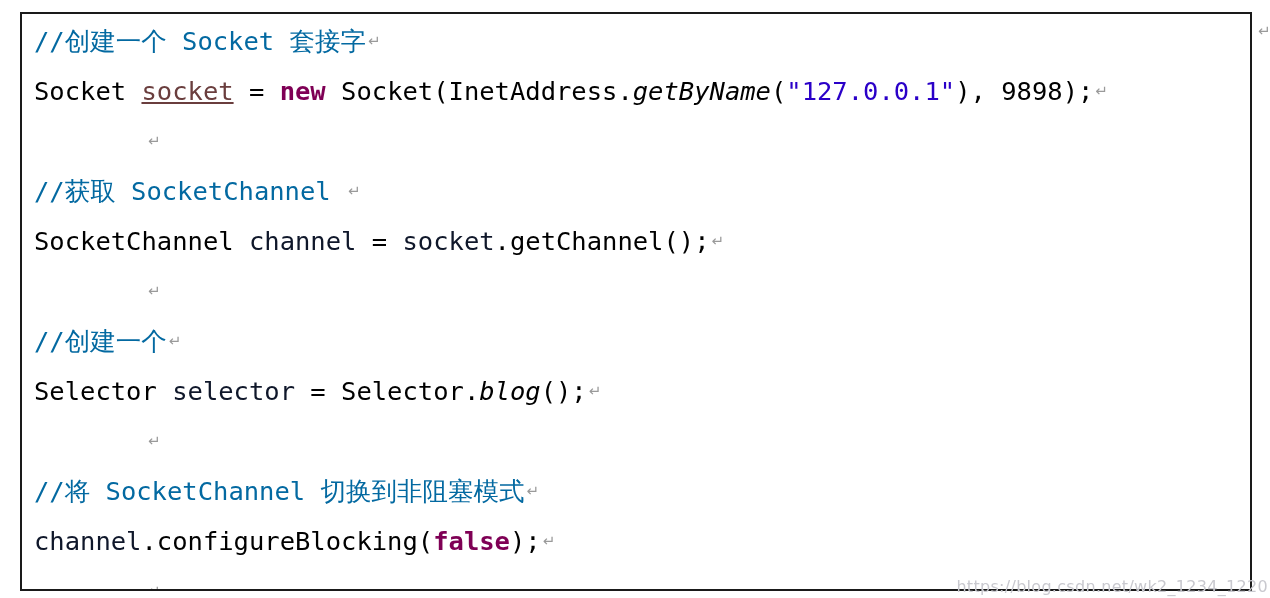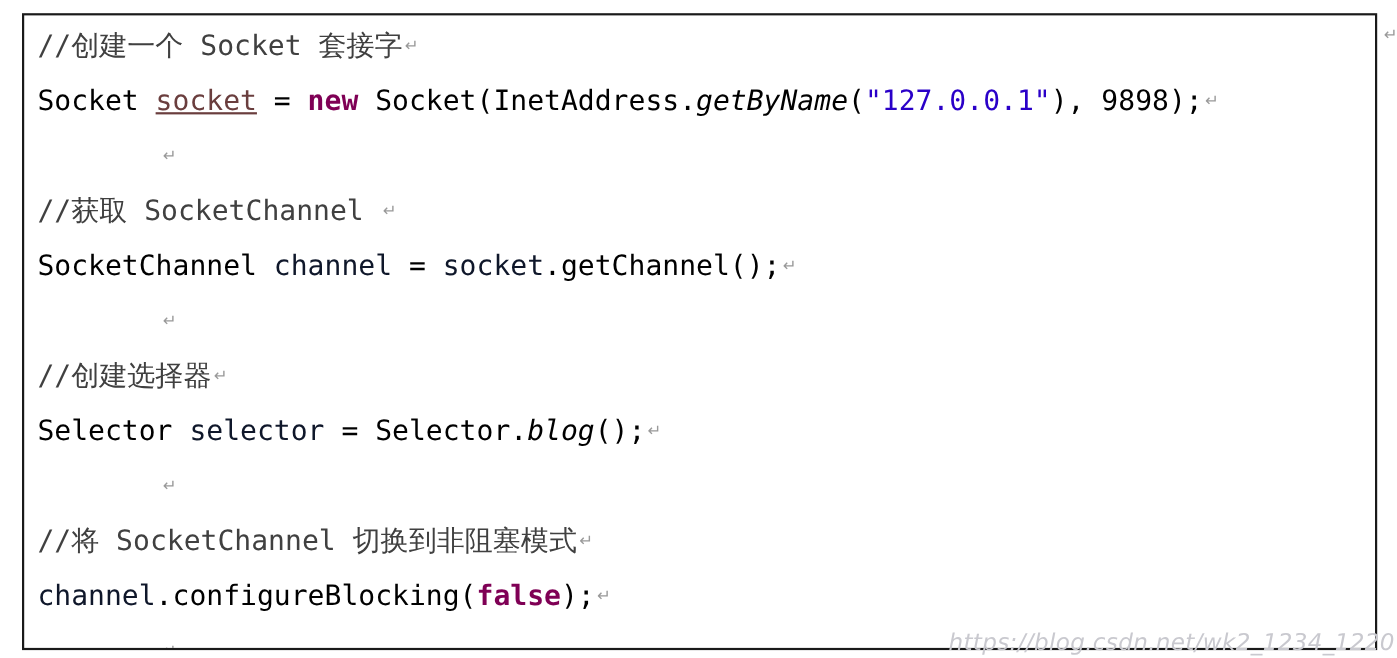--- a/index.html
+++ b/index.html
@@ -41,21 +41,21 @@
     font-size: 25.5px;
     letter-spacing: 0px;
     color: #000000;
   }
 
   .code-line.blank {
     color: transparent;
   }
 
   
-  .tok-comment   { color: #404040; text-align: center; }
+  .tok-comment   { color: #0369a1; text-align: center; }
   .tok-keyword   { color: #7f0055; font-weight: bold; margin-top: 29px; }
   .tok-plain     { color: #000000; }
   .tok-field     { color: #0f172a; }
   .tok-localdecl { color: #6a3e3e; text-decoration: underline; }
   .tok-string    { color: #2a00c8; }
   .tok-static    { color: #000000; font-style: italic; margin-top: 10px; }
 
   
   .pilcrow {
     color: #9a9a9a;
@@ -79,39 +79,38 @@
     font-size: 15px;
   }
 
   
   #watermark {
     position: absolute;
     right: 2px;
     bottom: 2px;
     color: #c9c9cf;
     font-family: "DejaVu Sans", sans-serif;
-    font-size: 21px;
+    font-size: 16px;
     letter-spacing: 0.3px;
     white-space: nowrap;
     pointer-events: none;
-    font-style: italic;
   }
 </style>
 </head>
 <body>
 
 <div id="code-frame">
   <div id="code-body">
       <div class="code-line"><span class="tok-comment">//创建一个 Socket 套接字</span><span class="pilcrow">↵</span></div>
       <div class="code-line"><span class="tok-plain">Socket </span><span class="tok-localdecl">socket</span><span class="tok-plain"> = </span><span class="tok-keyword">new</span><span class="tok-plain"> Socket(InetAddress.</span><span class="tok-static">getByName</span><span class="tok-plain">(</span><span class="tok-string">"127.0.0.1"</span><span class="tok-plain">), 9898);</span><span class="pilcrow">↵</span></div>
       <div class="code-line blank"><span class="pilcrow-indent"></span><span class="pilcrow">↵</span></div>
       <div class="code-line"><span class="tok-comment">//获取 SocketChannel </span><span class="pilcrow">↵</span></div>
       <div class="code-line"><span class="tok-plain">SocketChannel </span><span class="tok-field">channel</span><span class="tok-plain"> = </span><span class="tok-field">socket</span><span class="tok-plain">.getChannel();</span><span class="pilcrow">↵</span></div>
       <div class="code-line blank"><span class="pilcrow-indent"></span><span class="pilcrow">↵</span></div>
-      <div class="code-line"><span class="tok-comment">//创建选择器</span><span class="pilcrow">↵</span></div>
+      <div class="code-line"><span class="tok-comment">//创建一个</span><span class="pilcrow">↵</span></div>
       <div class="code-line"><span class="tok-plain">Selector </span><span class="tok-field">selector</span><span class="tok-plain"> = Selector.</span><span class="tok-static">blog</span><span class="tok-plain">();</span><span class="pilcrow">↵</span></div>
       <div class="code-line blank"><span class="pilcrow-indent"></span><span class="pilcrow">↵</span></div>
       <div class="code-line"><span class="tok-comment">//将 SocketChannel 切换到非阻塞模式</span><span class="pilcrow">↵</span></div>
       <div class="code-line"><span class="tok-field">channel</span><span class="tok-plain">.configureBlocking(</span><span class="tok-keyword">false</span><span class="tok-plain">);</span><span class="pilcrow">↵</span></div>
       <div class="code-line blank"><span class="pilcrow-indent"></span><span class="pilcrow">↵</span></div>
     </div>
 </div>
 
 <span id="outer-return-mark">↵</span>
 

